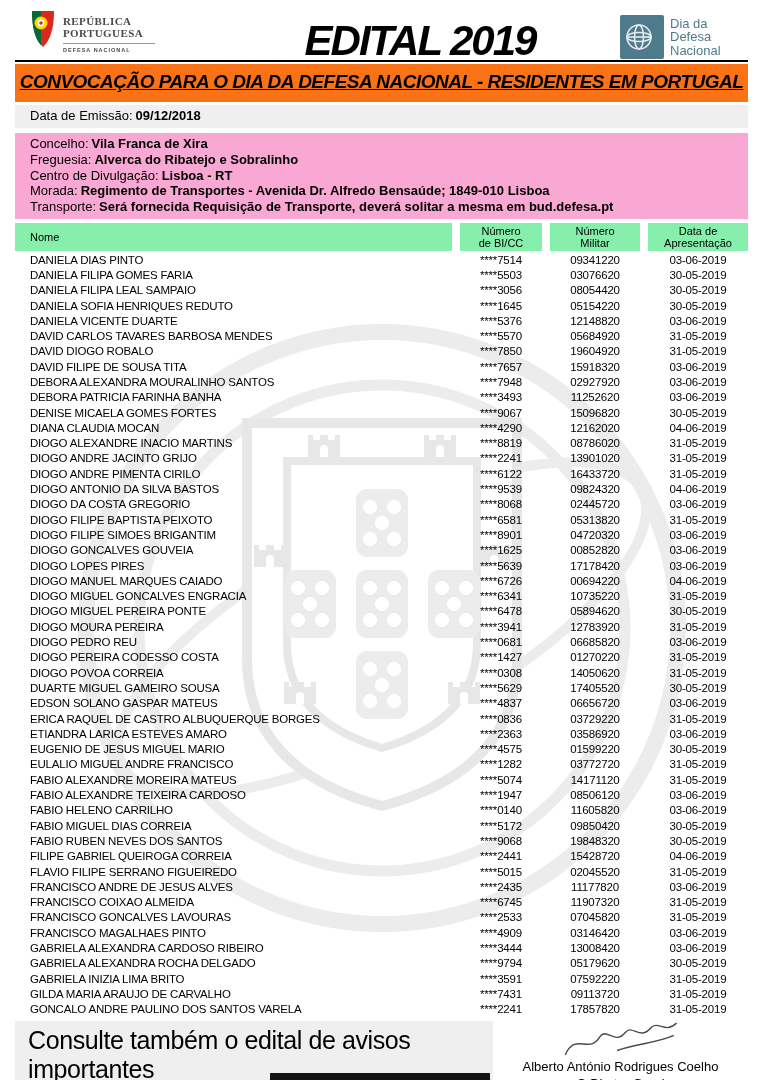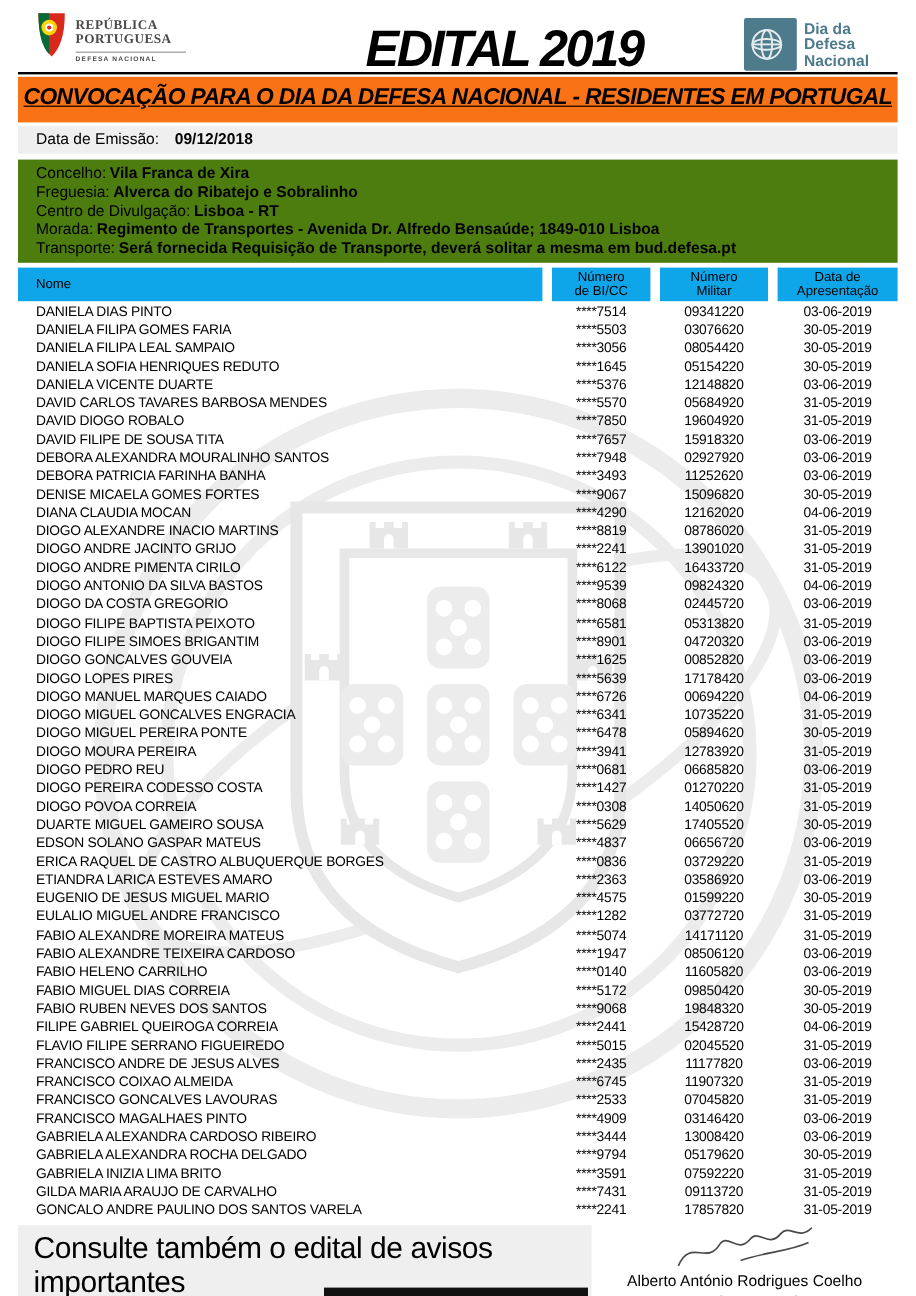--- a/index.html
+++ b/index.html
@@ -14,36 +14,36 @@
   .gov-logo{display:flex;gap:7px;align-items:flex-start;width:190px;}
   .gov-text{padding-top:6px;}
   .gov-line{font-family:"Liberation Serif",serif;font-weight:bold;font-size:11px;
     letter-spacing:.4px;color:#4a4a49;line-height:12px;}
   .gov-sep{height:1px;background:#9a9a98;margin:4px 0 3px;width:92px;}
   .gov-sub{font-size:5.5px;font-weight:bold;letter-spacing:1px;color:#4a4a49;}
   .edital{flex:1;text-align:center;font-size:42px;font-weight:bold;font-style:italic;
     letter-spacing:-2px;padding-top:8px;transform:scaleY(1.02);}
   .ddn-logo{display:flex;gap:6px;align-items:center;width:125px;padding-top:6px;}
   .ddn-box{width:44px;height:44px;border-radius:2px;display:flex;align-items:center;justify-content:center;}
-  .ddn-text div{font-weight:bold;font-size:13px;line-height:13.5px;}
+  .ddn-text div{font-weight:normal;font-size:13px;line-height:13.5px;}
 
   .rule{height:2px;background:#000;margin:3px 15px 0;}
 
   
   .banner{background:#f97316;margin:2px 15px 0;text-align:center;padding:7px 0 9px;}
   .banner span{font-style:italic;font-weight:bold;font-size:19px;letter-spacing:-.5px;
     text-decoration:underline;}
   .emission{background:#efefef;margin:3px 15px 0;padding:3px 0 5px 15px;font-size:13px;}
-  .emission b{margin-left:13px;}
-  .info{background:#4d7c0f;margin:5px 15px 0;padding:3px 40px 4px 15px;font-size:13px;line-height:15.8px;}
+  .emission b{margin-left:3px;}
+  .info{background:#f9a8d4;margin:5px 15px 0;padding:3px 40px 4px 15px;font-size:13px;line-height:15.8px;}
   .iline .ival{font-weight:bold;margin-left:3px;}
 
   
   .thead{display:flex;gap:8px;margin:4px 15px 0;font-size:11px;height:28px;}
-  .thead>div{background:#0ea5e9;}
+  .thead>div{background:#86efac;}
   .h-name{flex:1;display:flex;align-items:center;padding-left:15px;}
   .h-col{width:82px;text-align:center;line-height:12.5px;padding-top:2px;box-sizing:border-box;}
   .h-mil{width:90px;}
   .h-date{width:100px;}
   .tbody{margin:1px 15px 0;position:relative;z-index:2;}
   .trow{display:flex;gap:8px;height:15.3px;align-items:center;font-size:11.5px;letter-spacing:-.2px;}
   .c-name{flex:1;padding-left:15px;white-space:nowrap;overflow:hidden;}
   .c-bicc{width:82px;text-align:center;}
   .c-mil{width:90px;text-align:center;}
   .c-date{width:100px;text-align:center;}

